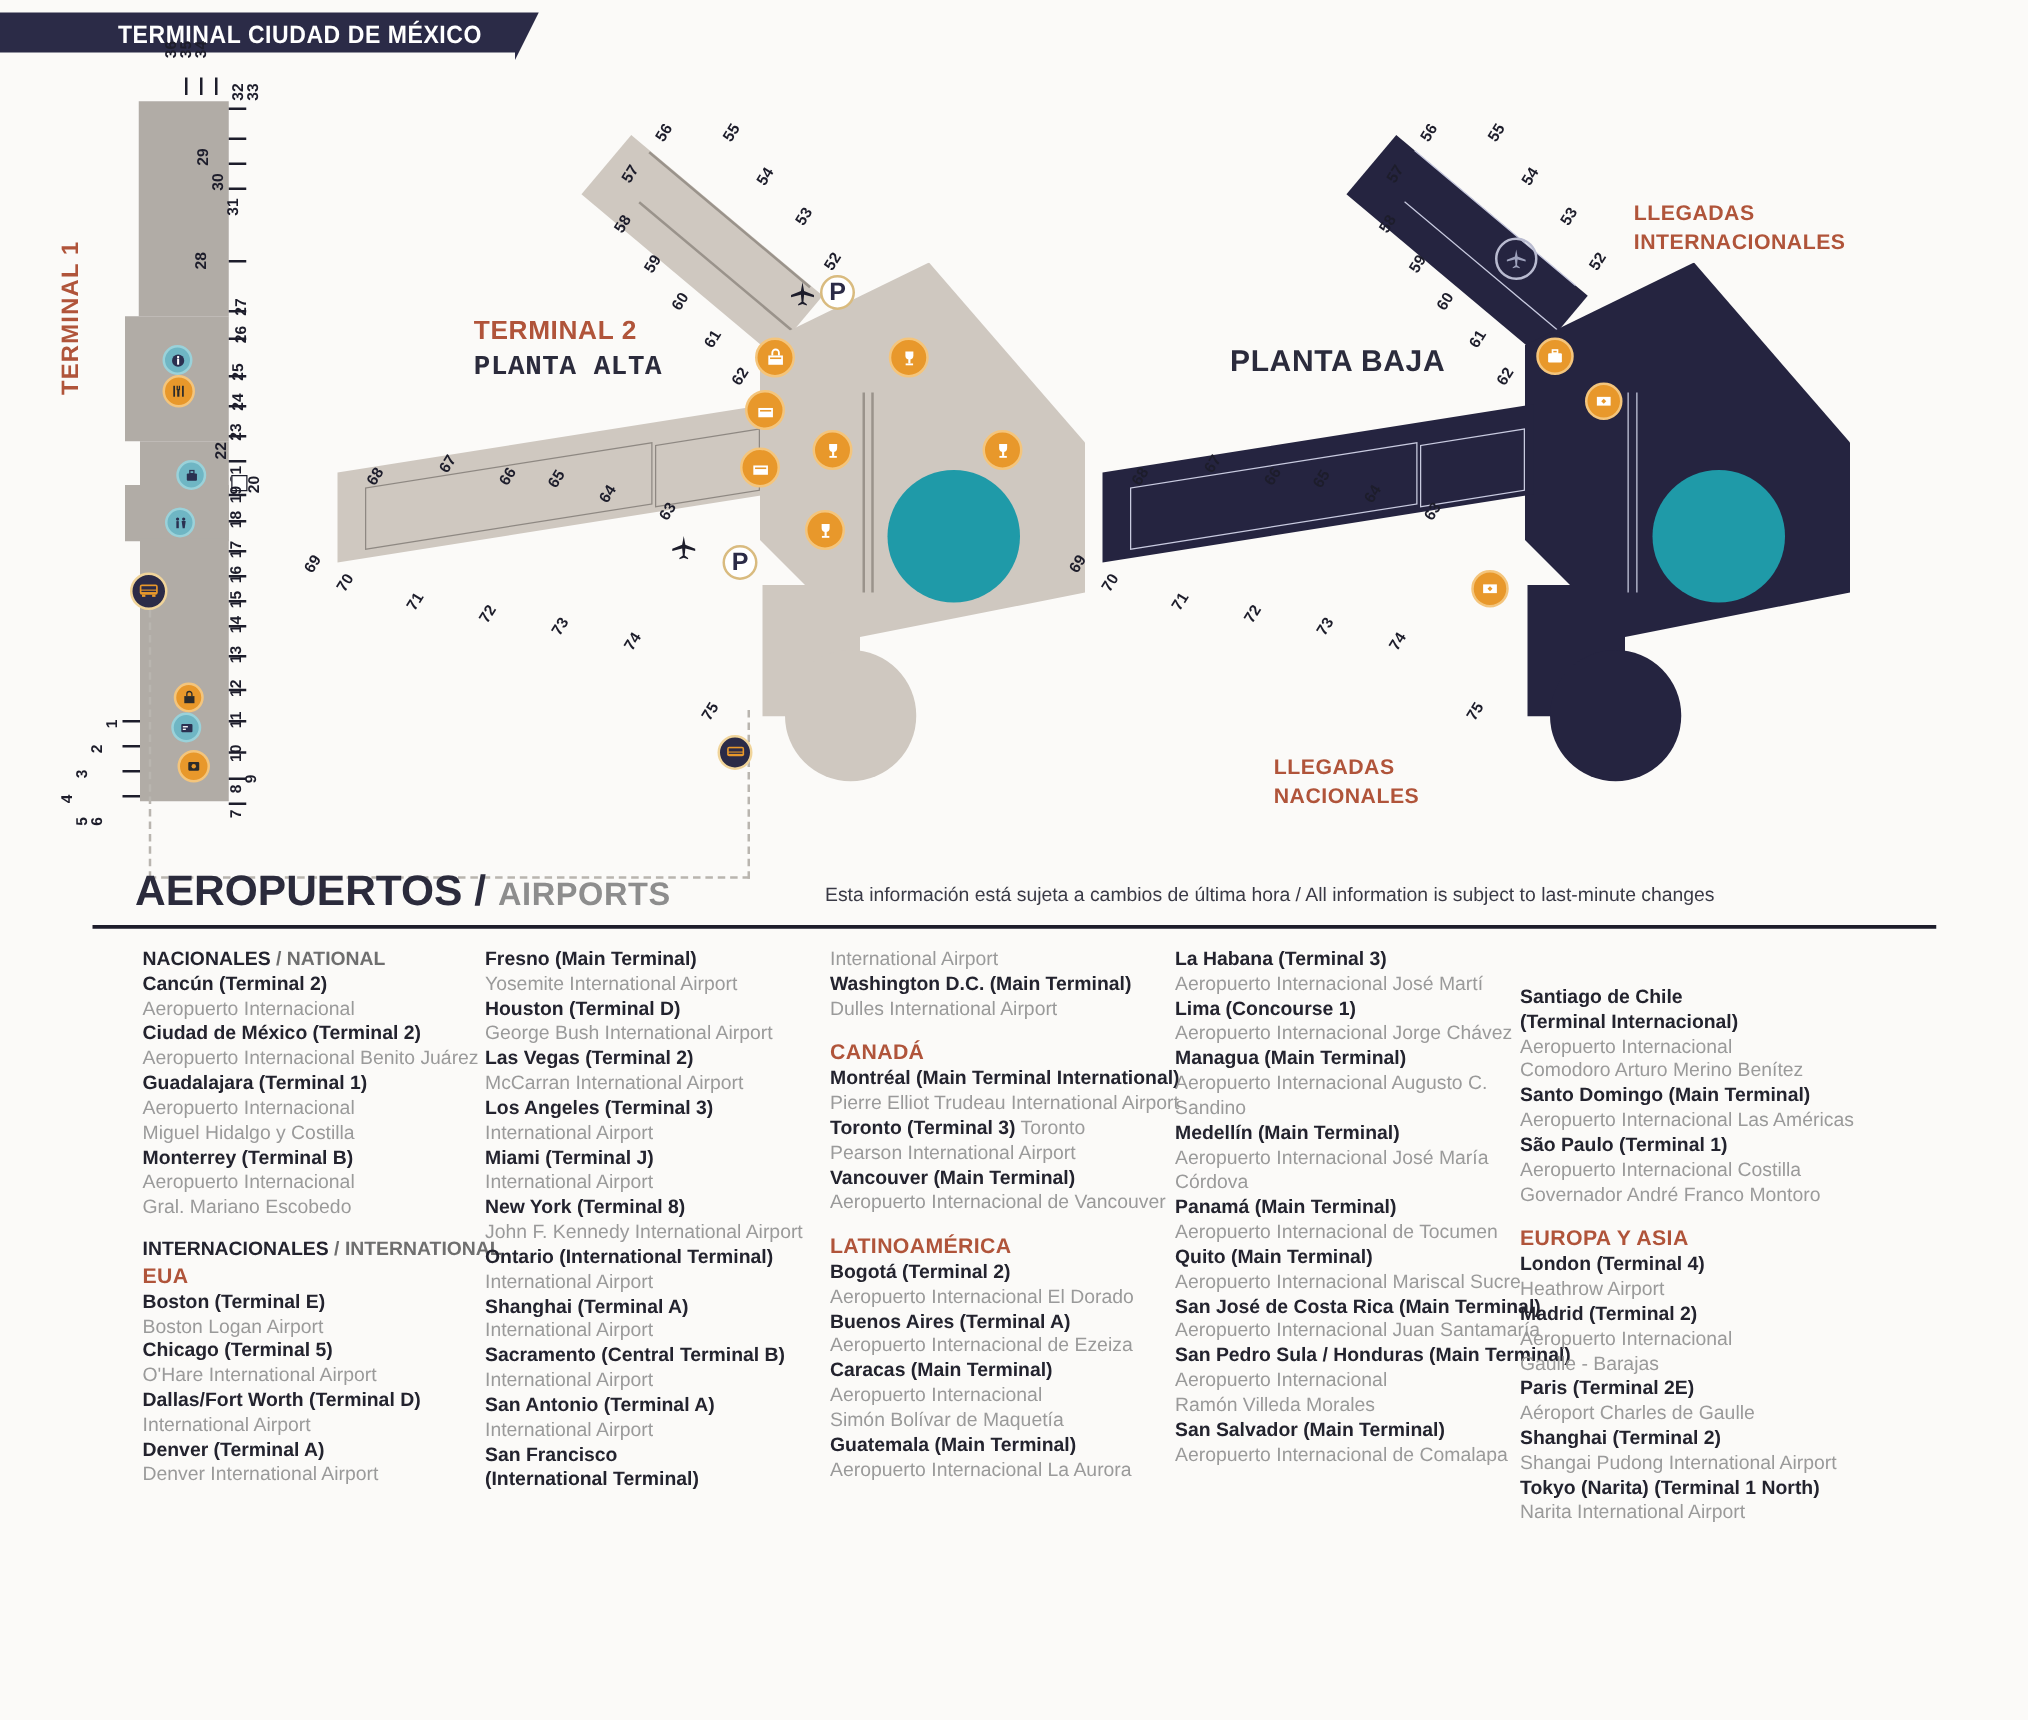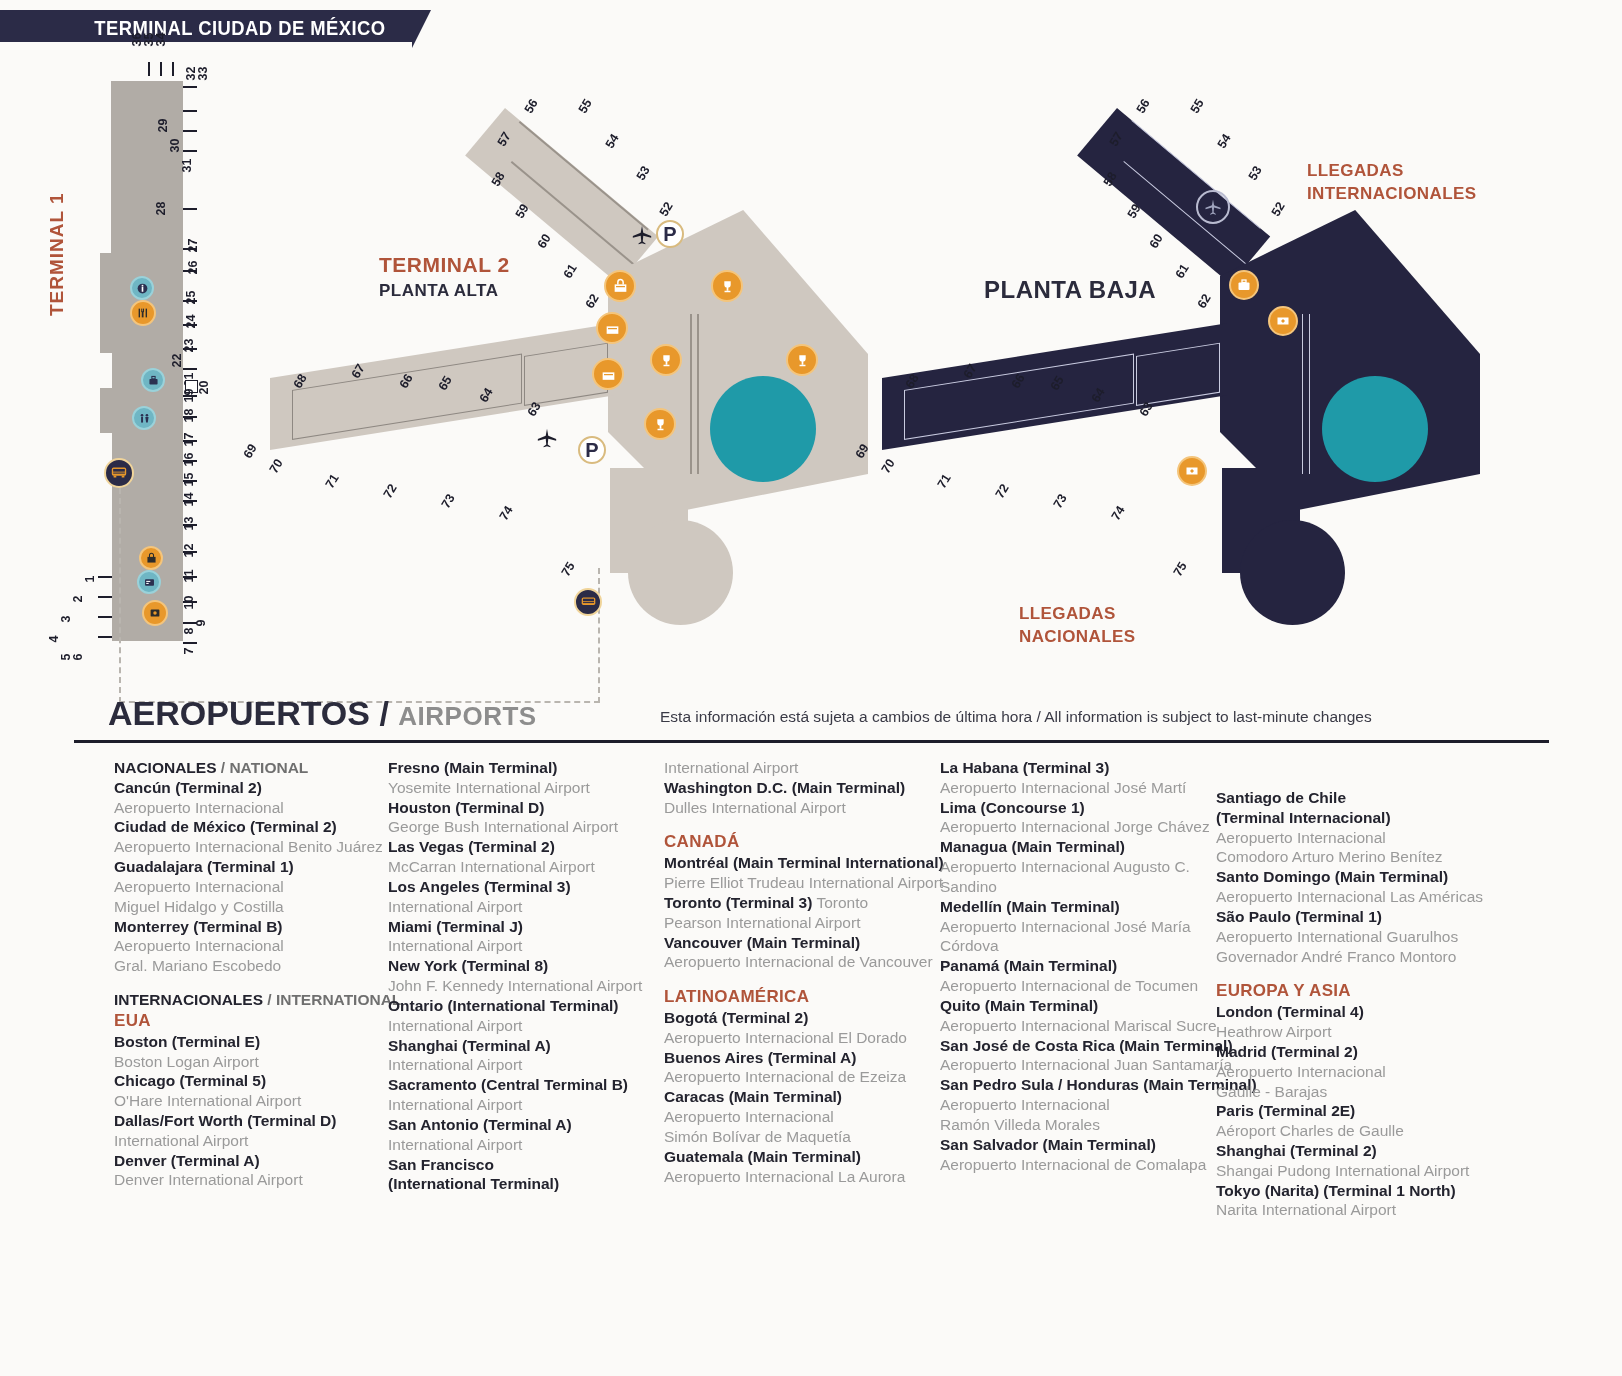--- a/index.html
+++ b/index.html
@@ -55,21 +55,21 @@
     transform-origin:left top;
   }
 
   #t1-label{
     left:46px;top:268px;color:#b0543a;font-size:19px;letter-spacing:1px;
     transform:rotate(-90deg);transform-origin:left top;
   }
 
   .hdr-t2{position:absolute;font-weight:bold;white-space:nowrap;}
   #t2-title{left:379px;top:205px;font-size:21px;color:#b0543a;letter-spacing:.5px;}
-  #t2-sub{left:379px;top:233px;font-size:17px;color:#2b2b3c;letter-spacing:.5px;}
+  #t2-sub{left:379px;top:233px;font-size:22px;color:#2b2b3c;letter-spacing:.5px;font-family:Liberation Mono, monospace;}
   #pb-title{left:984px;top:228px;font-size:24px;color:#2b2b3c;letter-spacing:.5px;}
   #lleg-int{position:absolute;left:1307px;top:112px;font-size:17px;font-weight:bold;color:#b0543a;line-height:1.35;letter-spacing:.4px;}
   #lleg-nac{position:absolute;left:1019px;top:555px;font-size:17px;font-weight:bold;color:#b0543a;line-height:1.35;letter-spacing:.4px;}
 
   
   .poi{
     position:absolute;border-radius:50%;
     display:flex;align-items:center;justify-content:center;
     font-size:13px;color:#fff;line-height:1;
     box-sizing:border-box;
@@ -564,21 +564,21 @@
         <div class="ln g">Aeropuerto Internacional de Comalapa</div>
       </div>
       <div class="col">
         <div class="ln b">Santiago de Chile</div>
         <div class="ln b">(Terminal Internacional)</div>
         <div class="ln g">Aeropuerto Internacional</div>
         <div class="ln g">Comodoro Arturo Merino Benítez</div>
         <div class="ln b">Santo Domingo (Main Terminal)</div>
         <div class="ln g">Aeropuerto Internacional Las Américas</div>
         <div class="ln b">São Paulo (Terminal 1)</div>
-        <div class="ln g">Aeropuerto International Guarulhos</div>
+        <div class="ln g">Aeropuerto Internacional Costilla</div>
         <div class="ln g">Governador André Franco Montoro</div>
         <div class="ln spacer"></div>
         <div class="ln region">EUROPA Y ASIA</div>
         <div class="ln b">London (Terminal 4)</div>
         <div class="ln g">Heathrow Airport</div>
         <div class="ln b">Madrid (Terminal 2)</div>
         <div class="ln g">Aeropuerto Internacional</div>
         <div class="ln g">Gaulle - Barajas</div>
         <div class="ln b">Paris (Terminal 2E)</div>
         <div class="ln g">Aéroport Charles de Gaulle</div>

